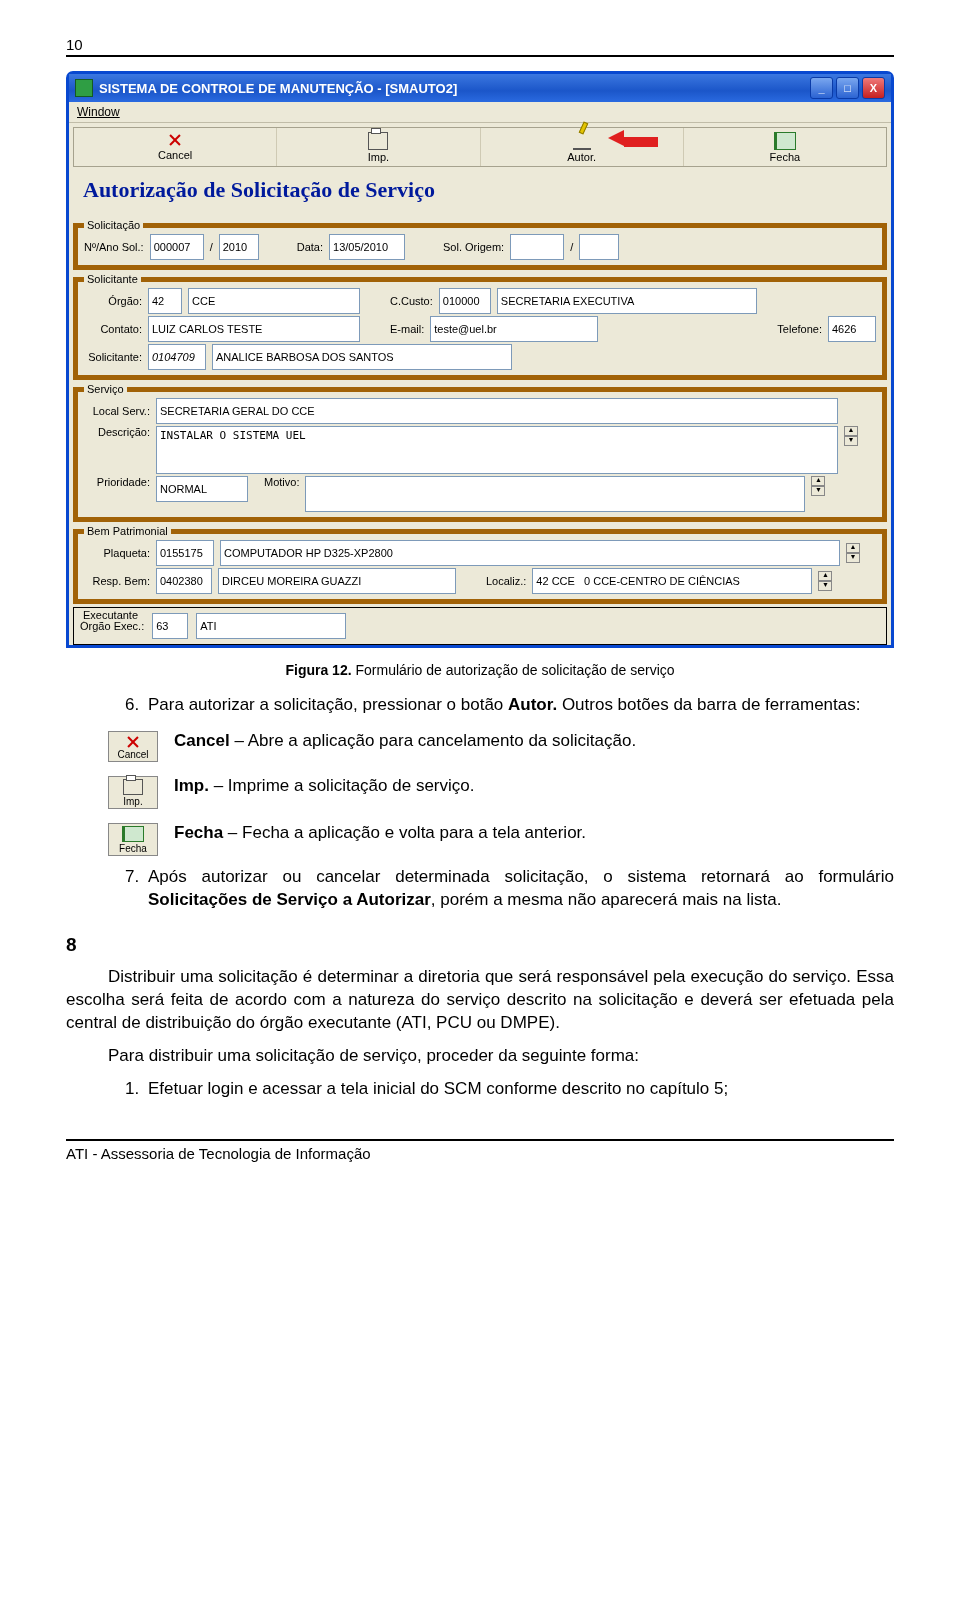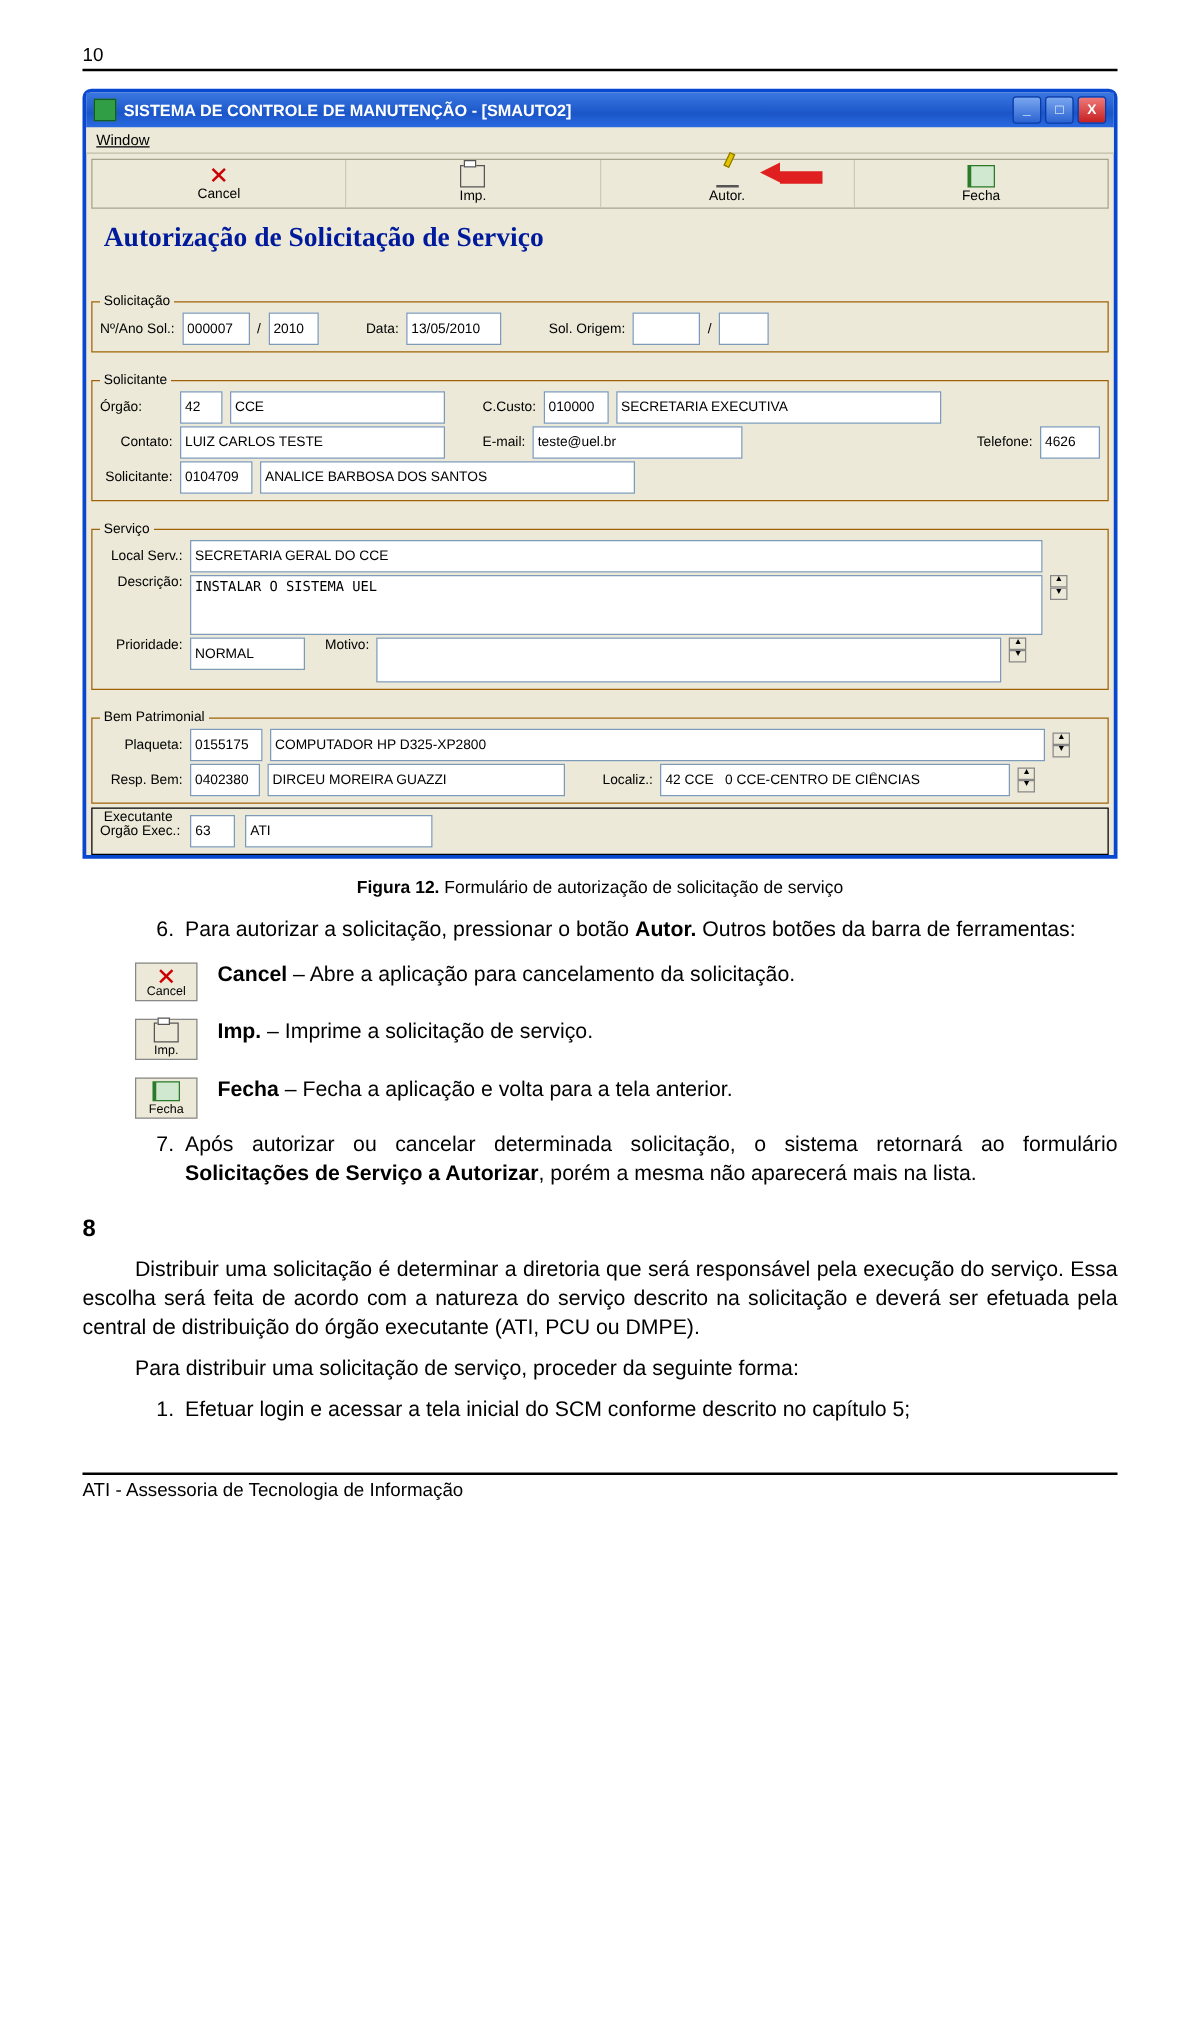--- a/index.html
+++ b/index.html
@@ -29,21 +29,21 @@
   .ic-print{border:1px solid #555;width:14px;height:10px;margin-top:3px;position:relative;}
   .ic-print::before{content:"";position:absolute;top:-5px;left:2px;width:8px;height:4px;border:1px solid #555;background:#fff;}
   .ic-autor{border-bottom:2px solid #555;width:14px;height:0;margin-top:10px;position:relative;}
   .ic-autor::before{content:"";position:absolute;left:8px;top:-10px;width:3px;height:10px;background:#e4c400;border:1px solid #8a7700;transform:rotate(25deg);}
   .ic-fecha{width:10px;height:14px;border:1px solid #2a7a2a;border-left:3px solid #2a7a2a;background:#cfe8cf;margin-top:0;}
   .arrow { position:absolute; left:63%; top:2px; }
   .arrow-shape{display:inline-block;width:0;height:0;border-top:8px solid transparent;border-bottom:8px solid transparent;border-right:16px solid #e02020;}
   .arrow-tail{display:inline-block;width:34px;height:10px;background:#e02020;vertical-align:middle;margin-top:-2px;}
 
   .big-hdr { font-family:"Times New Roman",serif; font-size:22px; font-weight:bold; color:#001a9c; padding:6px 0 16px 14px; }
-  fieldset{ border:1px solid #a16207; margin:16px 4px 3px 4px; padding:2px 6px 4px; font-size:11px; }
+  fieldset{ border:5px solid #a16207; margin:0 4px 3px 4px; padding:2px 6px 4px; font-size:11px; }
   legend{ font-family:"MS Sans Serif",Arial; font-size:11px; padding:0 3px; }
   .row{ display:flex; align-items:center; gap:6px; flex-wrap:wrap; padding:1px 0; }
   .lbl{ font-size:11px; }
   input.f, .box{ background:#fff; border:1px solid #7d9ab9; font-size:11px; height:16px; padding:12px 3px; box-sizing:border-box; }
   textarea.f{ background:#fff;border:1px solid #7d9ab9;font-size:11px;padding:2px 3px;resize:none;box-sizing:border-box;}
   .spin{display:inline-flex;flex-direction:column;width:14px;}
   .spin b{display:block;height:8px;border:1px solid #888;background:#ece9d8;font-size:7px;line-height:6px;text-align:center;}
   .exec-bar{ margin:3px 4px 0; background:#ece9d8; border:1px solid #000; padding:5px 6px; font-size:11px; display:flex; align-items:center; gap:8px; font-family:"MS Sans Serif",Arial;}
 
   
@@ -115,41 +115,41 @@
         <span class="lbl">Sol. Origem:</span>
         <input class="f" style="width: 54px;" value="">
         <span>/</span>
         <input class="f" style="width: 40px;" value="">
       </div>
     </fieldset>
 
     <fieldset>
       <legend>Solicitante</legend>
       <div class="row">
-        <span class="lbl" style="width:58px;">Órgão:</span>
+        <span class="lbl" style="width:58px;text-align:right">Órgão:</span>
         <input class="f" style="width: 34px;" value="42">
         <input class="f" style="width: 172px;" value="CCE">
         <span style="width:18px"></span>
         <span class="lbl">C.Custo:</span>
         <input class="f" style="width: 52px;" value="010000">
         <input class="f" style="width: 260px;" value="SECRETARIA EXECUTIVA">
       </div>
       <div class="row">
         <span class="lbl" style="width:58px;text-align:right">Contato:</span>
         <input class="f" style="width: 212px;" value="LUIZ CARLOS TESTE">
         <span style="width:18px"></span>
         <span class="lbl">E-mail:</span>
         <input class="f" style="width: 168px;" value="teste@uel.br">
         <span style="flex:1"></span>
         <span class="lbl">Telefone:</span>
         <input class="f" style="width: 48px;" value="4626">
       </div>
       <div class="row">
         <span class="lbl" style="width:58px;text-align:right">Solicitante:</span>
-        <input class="f" style="width: 58px;" value="0104709">
+        <input class="f" style="width: 58px; font-style: italic;" value="0104709">
         <input class="f" style="width: 300px;" value="ANALICE BARBOSA DOS SANTOS">
       </div>
     </fieldset>
 
     <fieldset>
       <legend>Serviço</legend>
       <div class="row">
         <span class="lbl" style="width:66px;text-align:right">Local Serv.:</span>
         <input class="f" style="width: 682px;" value="SECRETARIA GERAL DO CCE">
       </div>

